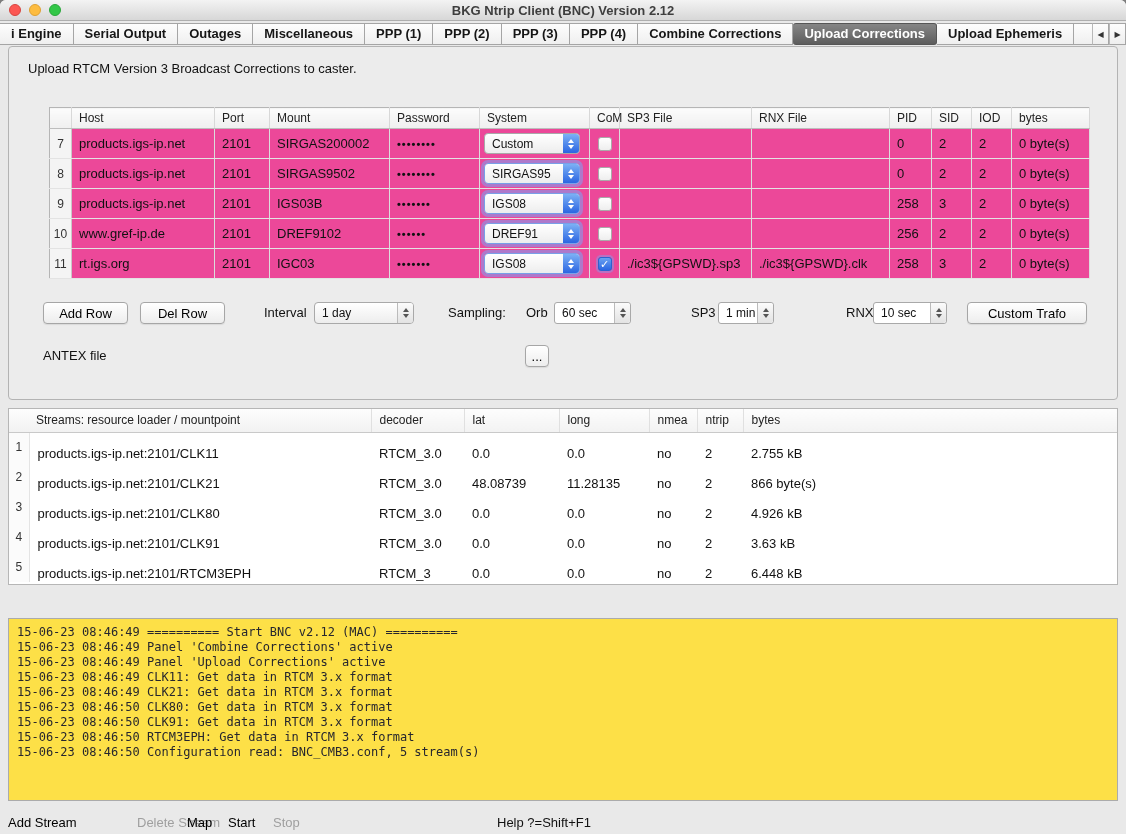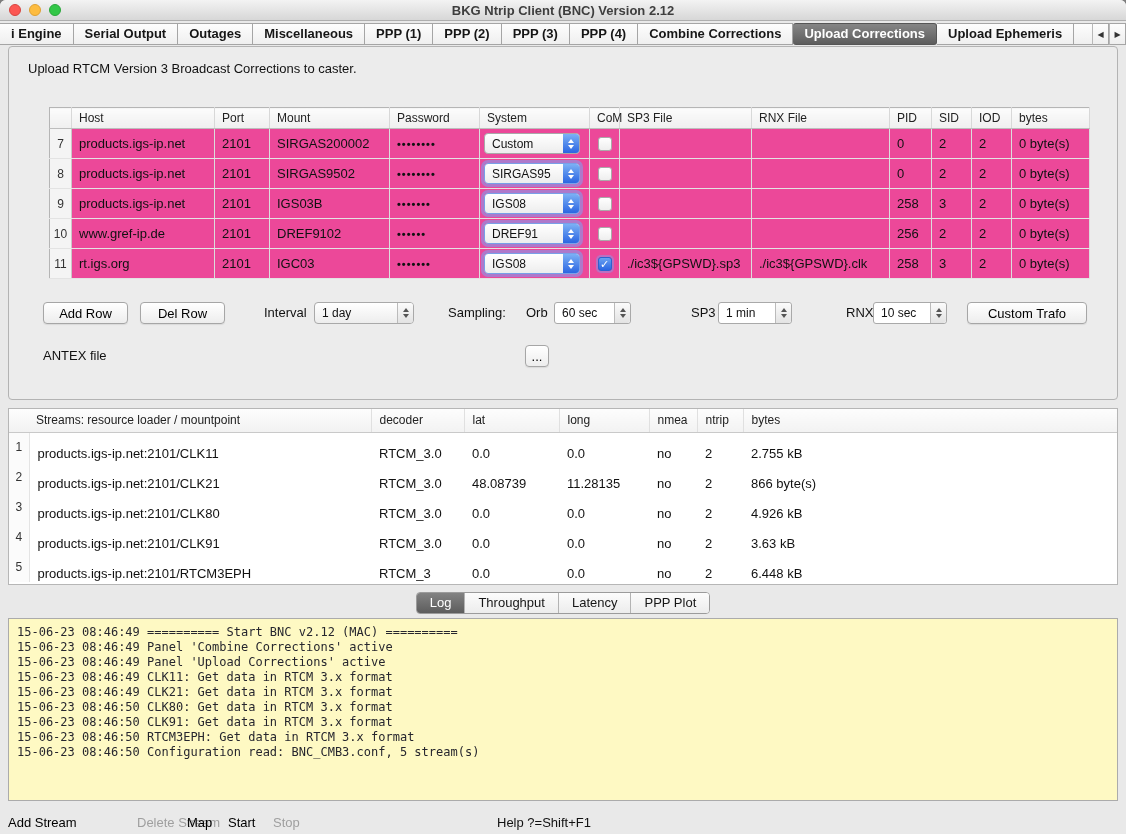--- a/index.html
+++ b/index.html
@@ -69,21 +69,21 @@
     font-family:inherit;box-shadow:0 1px 1px rgba(0,0,0,.08);}
   #btn-add{left:34px;top:255px;width:85px;}
   #btn-del{left:131px;top:255px;width:85px;}
   #btn-trafo{left:958px;top:255px;width:120px;}
   .ctl-label{position:absolute;top:255px;line-height:22px;font-size:13px;}
   #lbl-interval{left:255px;} #lbl-sampling{left:439px;} #lbl-orb{left:517px;}
   #lbl-sp3{left:682px;} #lbl-rnx{left:837px;}
   #cmb-interval{position:absolute;left:305px;top:255px;width:100px;height:22px;}
   .spin{position:absolute;top:255px;height:22px;border-radius:3px;background:#fff;}
   .spin .lbl{font-size:12px;}
-  #spin-orb{left:545px;width:77px;} #spin-sp3{left:709px;width:74px;} #spin-rnx{left:864px;width:74px;}
+  #spin-orb{left:545px;width:77px;} #spin-sp3{left:709px;width:56px;} #spin-rnx{left:864px;width:74px;}
   #lbl-antex{position:absolute;left:34px;top:298px;line-height:22px;font-size:13px;}
   #antex-input{position:absolute;left:132px;top:298px;width:381px;height:22px;border:1px solid #a2a2a2;
     background:#fff;font-size:12px;padding:0 6px;font-family:inherit;color:#111;}
   #btn-browse{left:516px;top:298px;width:24px;}
   
   .streams{position:absolute;left:8px;top:408px;width:1110px;height:177px;background:#fff;
     border:1px solid #b6b6b6;overflow:hidden;}
   #streams-table{width:1108px;border-collapse:collapse;table-layout:fixed;font-size:13px;}
   #streams-table th{height:23px;background:linear-gradient(#fdfdfd,#f2f2f2);border-bottom:1px solid #c9c9c9;
     border-right:1px solid #e0e0e0;font-weight:normal;font-size:12px;text-align:left;
@@ -94,21 +94,21 @@
   #streams-table td.rn2{text-align:center;font-size:12px;color:#333;padding:0;
     border-right:1px solid #e4e4e4;background:#fbfbfb;}
   
   .btabs-row{position:absolute;left:0;top:592px;width:100%;display:flex;justify-content:center;}
   .btabs{display:inline-flex;border:1px solid #9b9b9b;border-radius:4px;overflow:hidden;background:#fff;}
   .btab{height:20px;line-height:20px;padding:0 13px;font-size:13px;color:#161616;
     background:linear-gradient(#fcfcfc,#ececec);border-right:1px solid #b3b3b3;}
   .btab:last-child{border-right:none;}
   .btab.selected{background:linear-gradient(#828282,#5d5d5d);color:#fff;}
   
-  .logbox{position:absolute;left:8px;top:618px;width:1110px;height:183px;background:#fef9c3;
+  .logbox{position:absolute;left:8px;top:618px;width:1110px;height:183px;background:#fde047;
     border:1px solid #ababab;overflow:hidden;}
   #log-pre{margin:6px 8px;font-family:"DejaVu Sans Mono","Liberation Mono",monospace;
     font-size:12px;line-height:15px;white-space:pre;color:#26262e;}
   
   .footer{position:absolute;left:0;top:806px;width:100%;height:28px;}
   .fitem{position:absolute;top:9px;font-size:13px;color:#000;white-space:nowrap;}
   .fitem.disabled{color:#9f9f9f;}
   #help-label{position:absolute;left:497px;top:9px;font-size:13px;}
 </style>
 </head>
@@ -407,28 +407,20 @@
             <td>0.0</td>
             <td>0.0</td>
             <td>no</td>
             <td>2</td>
             <td>6.448 kB</td>
           </tr>
         </tbody>
       </table>
   </div>
 
-  <div class="btabs-row">
-    <div class="btabs" id="btabs">
-        <div class="btab selected">Log</div>
-        <div class="btab">Throughput</div>
-        <div class="btab">Latency</div>
-        <div class="btab">PPP Plot</div>
-      </div>
-  </div>
 
   <div class="logbox">
     <div id="log-pre">15-06-23 08:46:49 ========== Start BNC v2.12 (MAC) ==========
 15-06-23 08:46:49 Panel 'Combine Corrections' active
 15-06-23 08:46:49 Panel 'Upload Corrections' active
 15-06-23 08:46:49 CLK11: Get data in RTCM 3.x format
 15-06-23 08:46:49 CLK21: Get data in RTCM 3.x format
 15-06-23 08:46:50 CLK80: Get data in RTCM 3.x format
 15-06-23 08:46:50 CLK91: Get data in RTCM 3.x format
 15-06-23 08:46:50 RTCM3EPH: Get data in RTCM 3.x format

